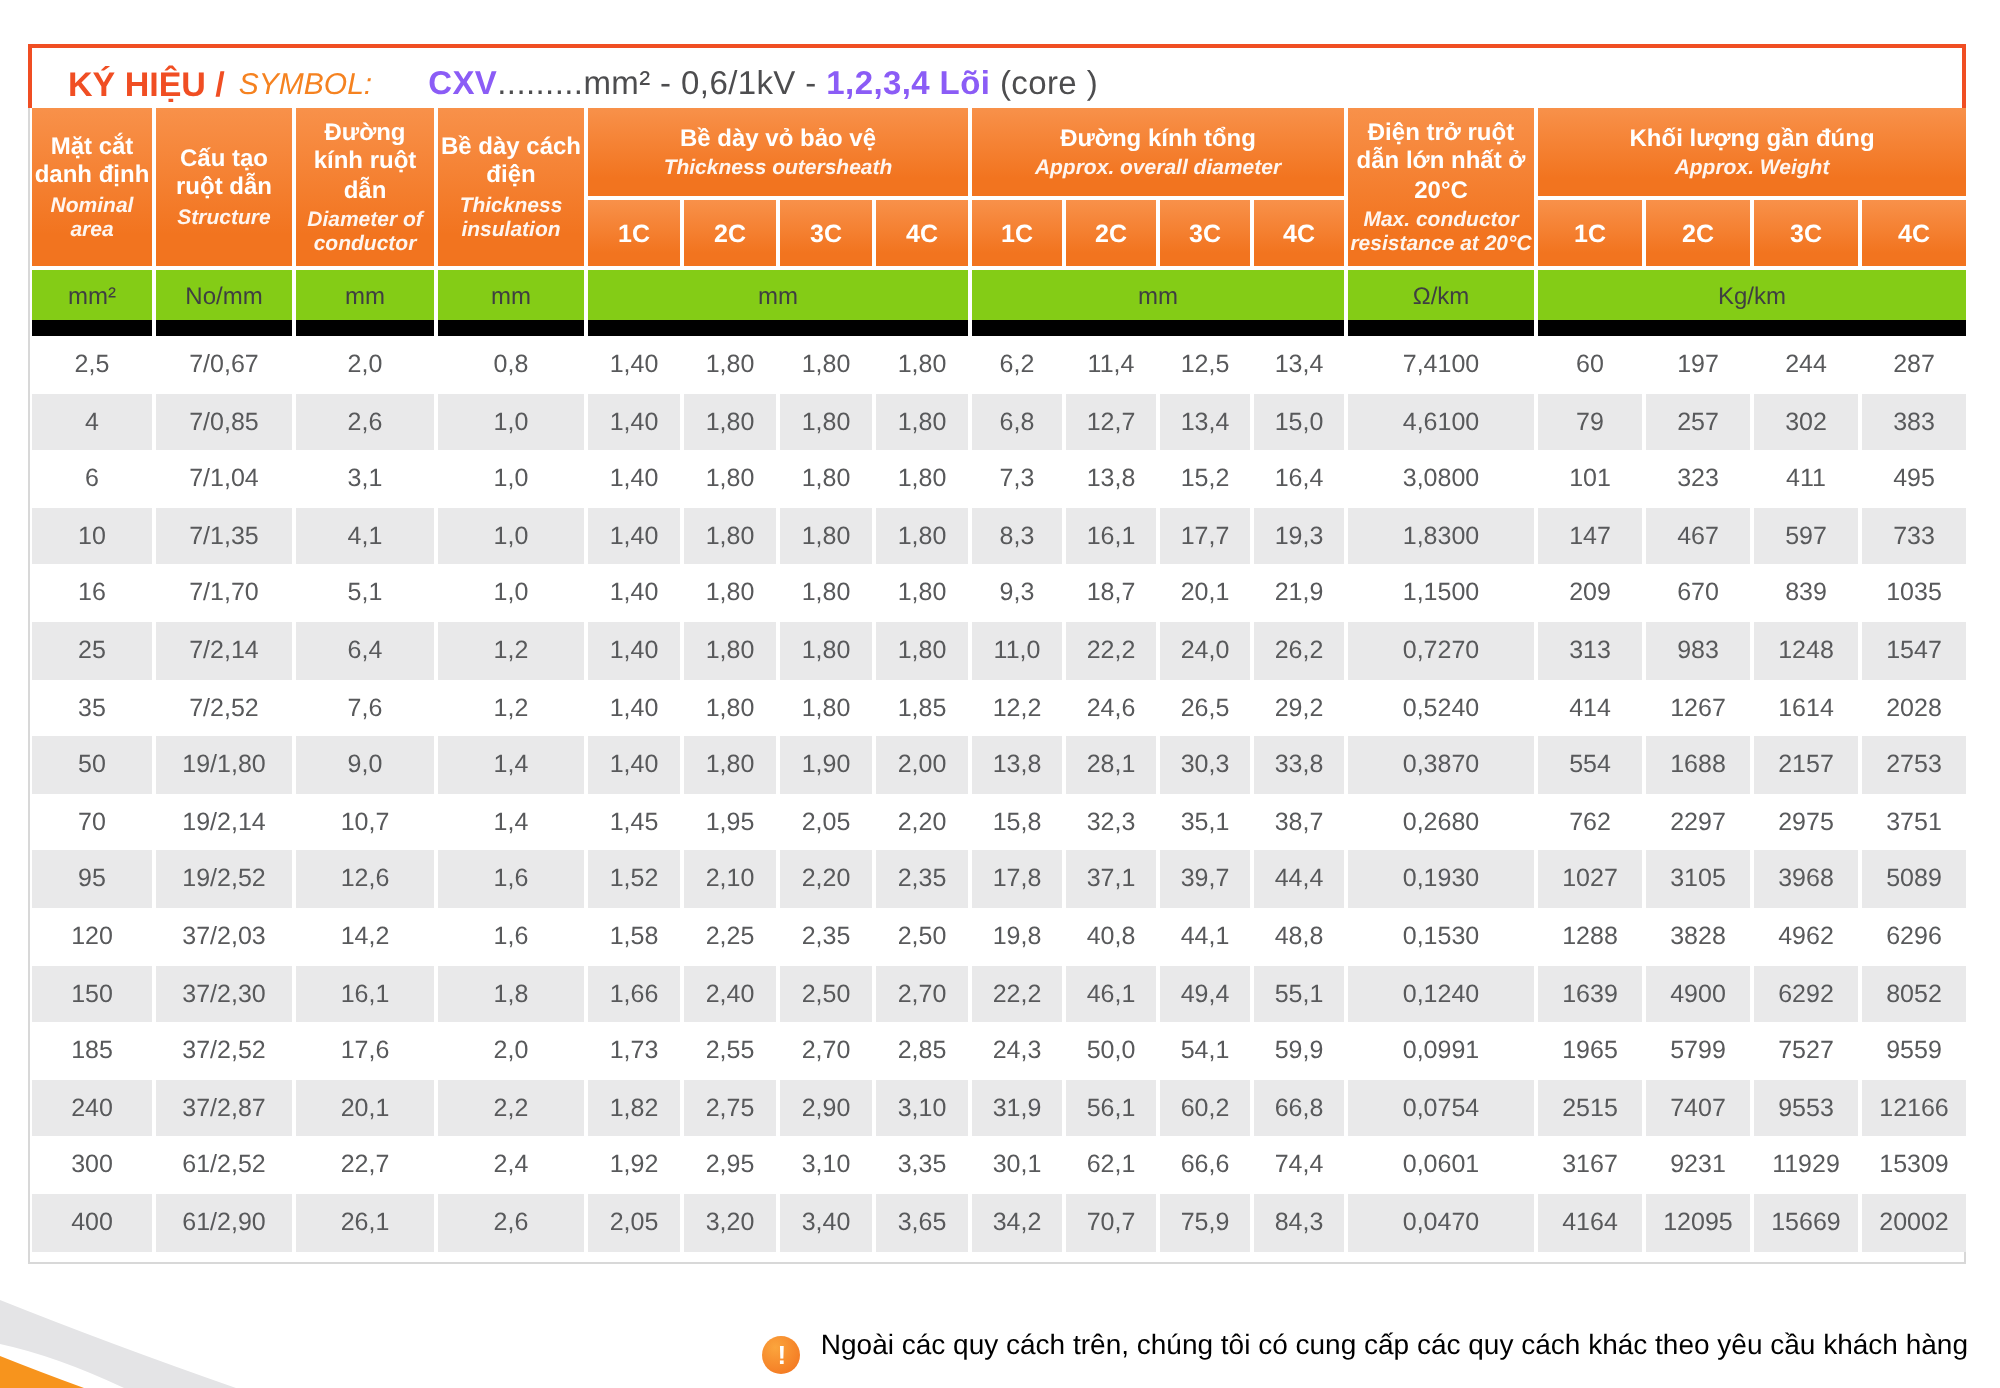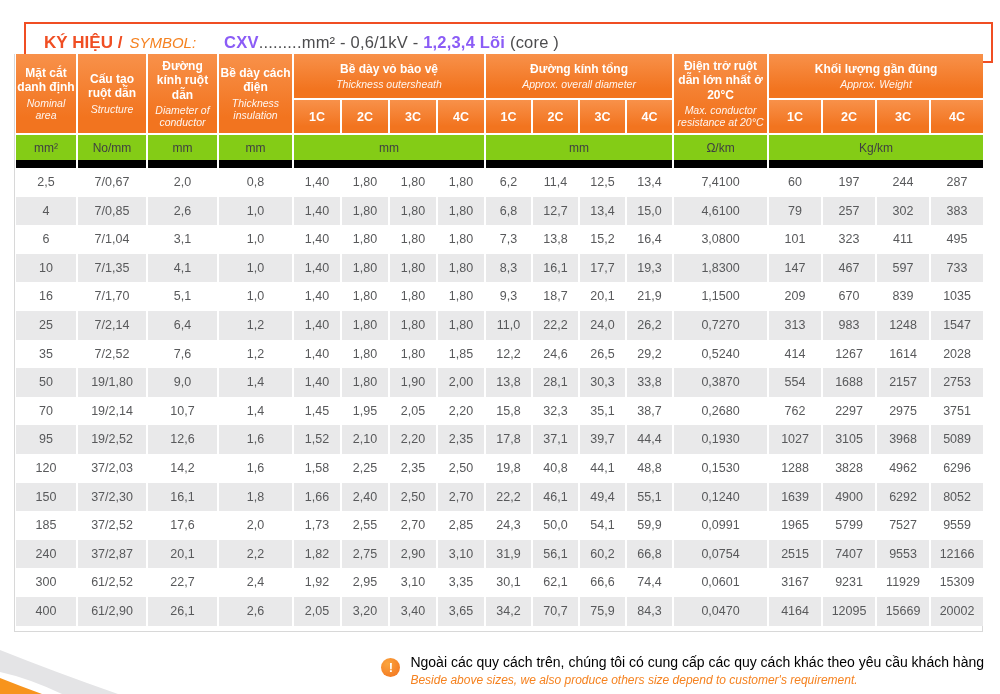--- a/index.html
+++ b/index.html
@@ -1,20 +1,20 @@
 <!DOCTYPE html>
 <html><head>
 <meta charset="utf-8">
 <style>
   html,body{margin:0;padding:0;}
   body{font-family:"Liberation Sans", sans-serif;background:#fff;}
   .page{position:relative;width:1000px;height:694px;background:#fff;overflow:hidden;}
 
   
-  .symbol-box{position:absolute;left:24px;top:22px;width:969px;height:41px;
+  .symbol-box{position:absolute;left:14px;top:22px;width:969px;height:41px;
     border:2px solid #f04e23;box-sizing:border-box;display:flex;align-items:center;
     padding-left:18px;background:#fff;}
   .sym-vi{color:#f04e23;font-weight:bold;font-size:17px;white-space:pre;}
   .sym-en{color:#f58220;font-style:italic;font-size:15px;margin-left:7px;}
   .sym-main{color:#4d4d4f;font-size:16.5px;margin-left:28px;letter-spacing:.2px;}
   .sym-bold{font-weight:bold;color:#8b5cf6;}
 
   
   .table-frame{position:absolute;left:14px;top:54px;width:969px;box-sizing:border-box;
     border:1px solid #d8d8d8;border-top:none;padding-bottom:5px;background:#fff;}
@@ -22,21 +22,21 @@
     width:calc(100% + 2px);margin-left:-1px;}
   col.c0{width:60px}col.c1{width:68px}col.c2{width:69px}col.c3{width:73px}
   col.cs{width:46px}col.cd{width:45px}col.c12{width:93px}col.cw{width:52px}
 
   thead th{background:linear-gradient(180deg,#f8914a 0%,#f2741f 80%);color:#fff;
     font-weight:bold;vertical-align:middle;text-align:center;padding:2px 1px;
     border-bottom:2px solid #fff;}
   thead tr.group-row th{height:40px;}
   thead tr.sub-row th{height:29px;font-size:12.5px;margin-top:12px;}
   .th-vi{display:block;font-size:12px;line-height:1.18;}
-  .th-en{display:block;font-size:10.5px;font-style:italic;font-weight:normal;
+  .th-en{display:block;font-size:10.5px;font-style:italic;font-weight:bold;
     color:rgba(255,255,255,.93);line-height:1.15;margin-top:2px;}
   thead tr.units-row th{background:#84cc16;color:#3f3f41;font-weight:normal;
     font-size:12px;height:21px;border-bottom:8px solid #000000;}
 
   tbody td{background:#fff;color:#58595b;font-size:12.5px;text-align:center;
     height:28.6px;padding:0;line-height:1;}
   tbody tr:nth-child(even) td{background:#e9e9ea;}
 
   
   .note{position:absolute;right:16px;bottom:7px;display:flex;align-items:flex-start;}
@@ -447,21 +447,20 @@
             <td>20002</td>
           </tr>
         </tbody>
     </table>
   </div>
 
   <div class="note">
     <span class="note-icon">!</span>
     <span>
       <span class="note-vi" style="display:block">Ngoài các quy cách trên, chúng tôi có cung cấp các quy cách khác theo yêu cầu khách hàng</span>
-      <span class="note-en" style="display:block">Beside above sizes, we also produce others size depend to customer's requirement.</span>
     </span>
   </div>
 
   <svg class="corner" width="150" height="70" viewBox="0 0 150 70">
     <path d="M0,54 Q20,62 42,70 L0,70 Z" fill="#f7941d"></path>
     <path d="M0,26 Q55,48 118,70 L62,70 Q28,54 0,48 Z" fill="#e4e4e6"></path>
   </svg>
 
 </div>
 

